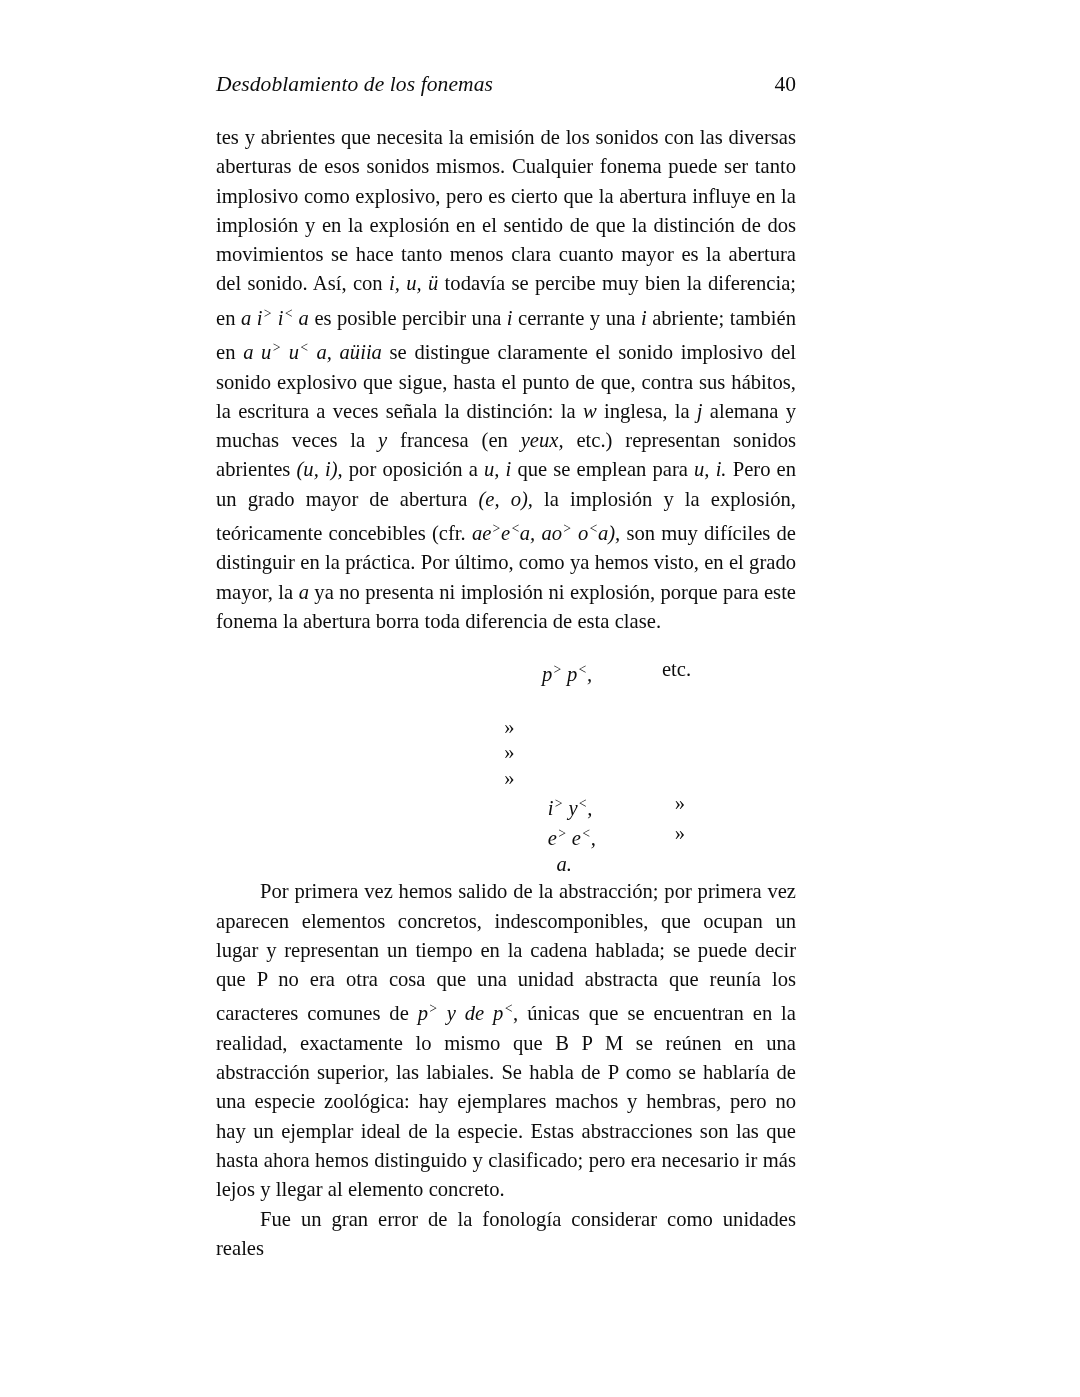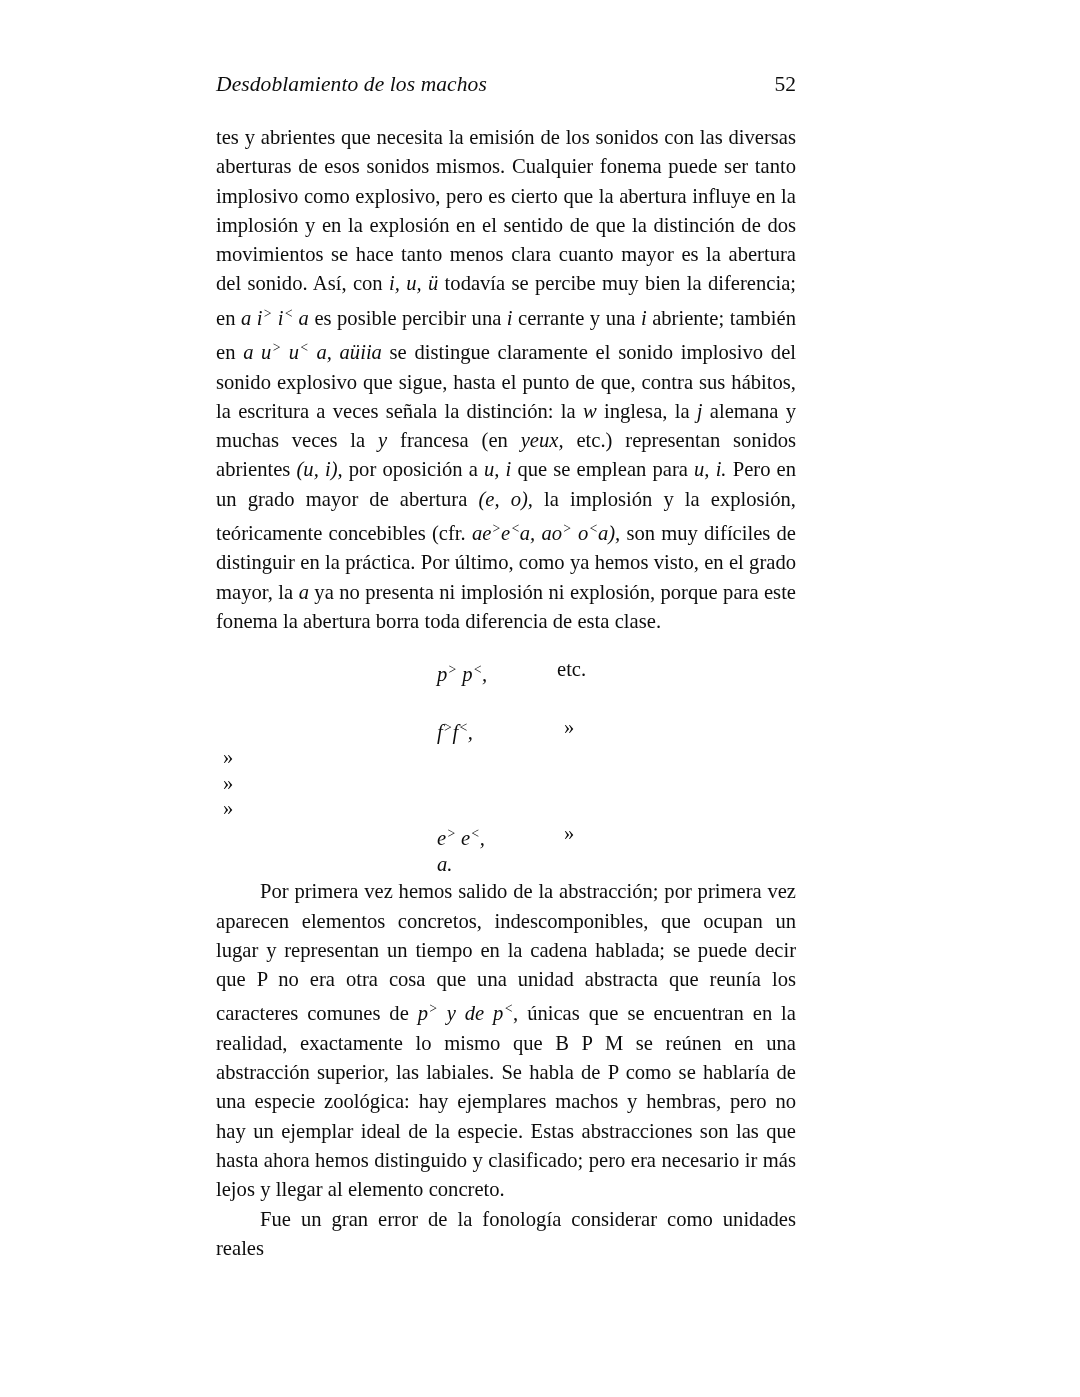--- a/index.html
+++ b/index.html
@@ -87,20 +87,21 @@
     margin-bottom: 0;
   }
   .formula-rest {
     margin-top: 27px;
   }
   .frow {
     display: flex;
     font-size: 20.6px;
     line-height: 25.4px;
     white-space: pre;
+    justify-content: center;
   }
   .frow .lhs {
     width: 120px;
     padding-left: 221px;
     font-style: italic;
   }
   .frow .rhs {
     font-style: normal;
   }
   .frow .rhs.guill {
@@ -111,48 +112,48 @@
     margin-top: 30px;
   }
 </style>
 </head>
 <body>
 
 <div class="page">
   <div class="content">
 
     <div class="runhead">
-      <span class="runhead-title">Desdoblamiento de los machos</span>
-      <span class="runhead-folio">52</span>
+      <span class="runhead-title">Desdoblamiento de los fonemas</span>
+      <span class="runhead-folio">40</span>
     </div>
 
     <p class="body cont">tes y abrientes que necesita la emisión de los sonidos con las diversas aberturas de esos sonidos mismos. Cualquier fonema puede ser tanto implosivo como explosivo, pero es cierto que la abertura influye en la implosión y en la explosión en el sentido de que la distinción de dos movimientos se hace tanto menos clara cuanto mayor es la abertura del sonido. Así, con <i>i, u, ü</i> todavía se percibe muy bien la diferencia; en <i>a i</i><span class="mk">&gt;</span> <i>i</i><span class="mk">&lt;</span> <i>a</i> es posible percibir una <i>i</i> cerrante y una <i>i</i> abriente; también en <i>a u</i><span class="mk">&gt;</span> <i>u</i><span class="mk">&lt;</span> <i>a,</i> <i>aüiia</i> se distingue claramente el sonido implosivo del sonido explosivo que sigue, hasta el punto de que, contra sus hábitos, la escritura a veces señala la distinción: la <i>w</i> inglesa, la <i>j</i> alemana y muchas veces la <i>y</i> francesa (en <i>yeux,</i> etc.) representan sonidos abrientes <i>(u, i),</i> por oposición a <i>u, i</i> que se emplean para <i>u, i.</i> Pero en un grado mayor de abertura <i>(e, o),</i> la implosión y la explosión, teóricamente concebibles (cfr. <i>ae</i><span class="mk">&gt;</span><i>e</i><span class="mk">&lt;</span><i>a, ao</i><span class="mk">&gt;</span> <i>o</i><span class="mk">&lt;</span><i>a),</i> son muy difíciles de distinguir en la práctica. Por último, como ya hemos visto, en el grado mayor, la <i>a</i> ya no presenta ni implosión ni explosión, porque para este fonema la abertura borra toda diferencia de esta clase.</p>
 
 
     <div class="formula-block">
 
       <div class="formula-first">
         <div class="frow">
           <span class="lhs"><i>p</i><span class="mk">&gt;</span> <i>p</i><span class="mk">&lt;</span>,</span>
           <span class="rhs">etc.</span>
         </div>
       </div>
 
       <div class="formula-rest">
         <div class="frow">
-          <span class="lhs"><i>f</i><span class="mk">&gt;</span><i>f</i><span class="mk">&lt;</span>,</span>
           <span class="rhs guill">»</span>
         </div>
         <div class="frow">
           <span class="rhs guill">»</span>
         </div>
         <div class="frow">
           <span class="rhs guill">»</span>
         </div>
         <div class="frow">
+          <span class="lhs"><i>i</i><span class="mk">&gt;</span> <i>y</i><span class="mk">&lt;</span>,</span>
           <span class="rhs guill">»</span>
         </div>
         <div class="frow">
           <span class="lhs"><i>e</i><span class="mk">&gt;</span> <i>e</i><span class="mk">&lt;</span>,</span>
           <span class="rhs guill">»</span>
         </div>
         <div class="frow">
           <span class="lhs"><i>a.</i></span>
           <span class="rhs"></span>
         </div>

